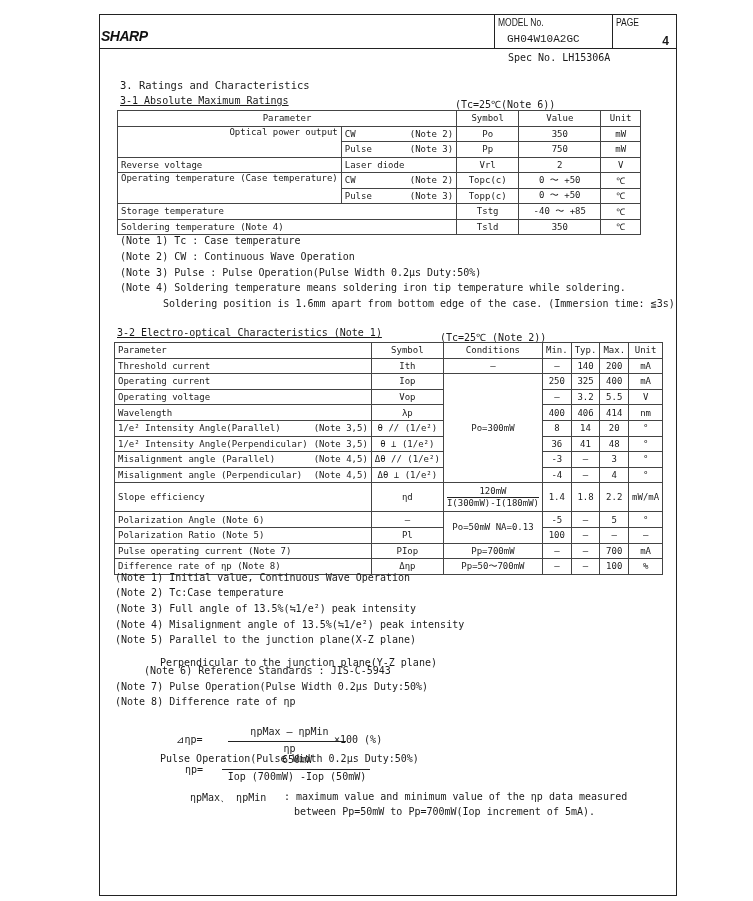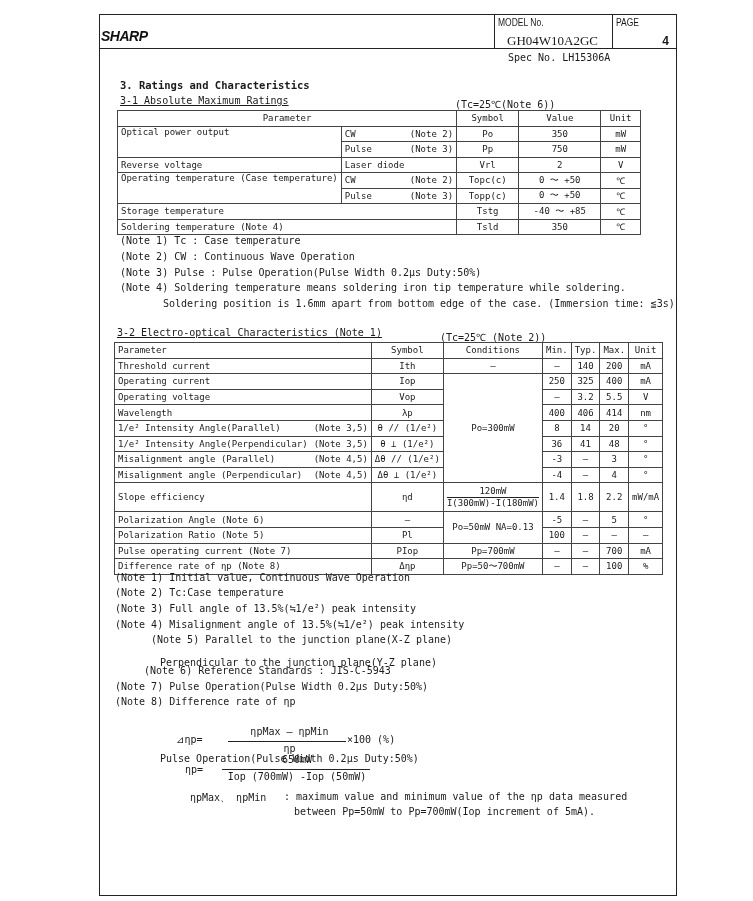--- a/index.html
+++ b/index.html
@@ -9,21 +9,21 @@
            border:1.3px solid #222; box-sizing:border-box; }
   .hdr-line { position:absolute; left:99px; top:48px; width:578px; border-top:1.3px solid #222; }
   .logo { position:absolute; left:101px; top:28px; font-family:"Liberation Sans",sans-serif;
           font-weight:900; font-size:14px; letter-spacing:-0.5px; font-style:italic; color:#111; }
   .model-box { position:absolute; left:494px; top:14px; width:118px; height:34px;
                border-left:1.3px solid #222; box-sizing:border-box; }
   .page-box { position:absolute; left:612px; top:14px; width:65px; height:34px;
               border-left:1.3px solid #222; box-sizing:border-box; }
   .model-label, .page-label { position:absolute; left:3px; top:3px; font-family:"Liberation Sans",sans-serif;
               font-size:10px; transform:scaleX(0.85); transform-origin:left; }
-  .model-value { position:absolute; left:12px; top:19px; font-family:Liberation Serif, serif; font-size:13px; }
+  .model-value { position:absolute; left:12px; top:19px; font-family:Liberation Mono, monospace; font-size:11px; }
   .page-value { position:absolute; right:8px; top:20px; font-family:"Liberation Sans",sans-serif; font-size:12px; font-weight:bold; }
   .spec-no { position:absolute; left:508px; top:52px; font-size:10px; }
   .txt { position:absolute; font-size:10px; white-space:nowrap; }
   .h3 { font-size:10.5px; }
   .u { text-decoration:underline; }
   table { position:absolute; border-collapse:collapse; font-size:9px; }
   td { border:1px solid #444; padding:0 3px; height:14.5px; white-space:nowrap; }
   td.c { text-align:center; }
   .t1 { left:117px; top:110px; width:524px; }
   .t2 { left:114px; top:342px; width:542px; }
@@ -43,34 +43,34 @@
 <div class="model-box">
   <span class="model-label">MODEL No.</span>
   <span class="model-value">GH04W10A2GC</span>
 </div>
 <div class="page-box">
   <span class="page-label">PAGE</span>
   <span class="page-value">4</span>
 </div>
 <div class="spec-no">Spec No. LH15306A</div>
 
-<div class="txt h3" style="left:120px;top:79px;font-weight:bold;">3. Ratings and Characteristics</div>
+<div class="txt h3" style="left:120px;top:79px;">3. Ratings and Characteristics</div>
 <div class="txt u" style="left:120px;top:95px;">3-1 Absolute Maximum Ratings</div>
 <div class="txt" style="left:455px;top:97px;">(Tc=25℃(Note 6))</div>
 
 <table class="t1">
   <tbody>
       <tr>
     <td class="c" colspan="3">Parameter</td>
     <td class="c">Symbol</td>
     <td class="c">Value</td>
     <td class="c">Unit</td>
   </tr>
   <tr>
-    <td rowspan="2" style="vertical-align:top;width:200px;">Optical power output</td>
+    <td rowspan="2" style="vertical-align:top;width:200px;text-align:right;">Optical power output</td>
     <td style="border-right:none;">CW</td>
     <td style="border-left:none;text-align:right;">(Note 2)</td>
     <td class="c">Po</td>
     <td class="c">350</td>
     <td class="c">mW</td>
   </tr>
   <tr>
     <td style="border-right:none;">Pulse</td>
     <td style="border-left:none;text-align:right;">(Note 3)</td>
     <td class="c">Pp</td>
@@ -256,34 +256,34 @@
     <td class="c">%</td>
   </tr>
 </tbody>
   </table>
 
 <div class="note-block">
   <div class="txt" style="left:115px;top:572px;">(Note 1) Initial value, Continuous Wave Operation</div>
   <div class="txt" style="left:115px;top:587px;">(Note 2) Tc:Case temperature</div>
   <div class="txt" style="left:115px;top:603px;">(Note 3) Full angle of 13.5%(≒1/e²) peak intensity</div>
   <div class="txt" style="left:115px;top:619px;">(Note 4) Misalignment angle of 13.5%(≒1/e²) peak intensity</div>
-  <div class="txt" style="left:115px;top:634px;margin-left:36px;">(Note 5) Parallel to the junction plane(X-Z plane)</div>
+  <div class="txt" style="left:115px;top:634px;">(Note 5) Parallel to the junction plane(X-Z plane)</div>
   <div class="txt" style="left:160px;top:650px;margin-top:7px;">Perpendicular to the junction plane(Y-Z plane)</div>
   <div class="txt" style="left:115px;top:665px;margin-left:29px;">(Note 6) Reference  Standards : JIS-C-5943</div>
   <div class="txt" style="left:115px;top:681px;">(Note 7) Pulse Operation(Pulse Width 0.2μs Duty:50%)</div>
   <div class="txt" style="left:115px;top:696px;">(Note 8) Difference rate of ηp</div>
   <div class="txt" style="left:160px;top:753px;">Pulse Operation(Pulse Width 0.2μs Duty:50%)</div>
 </div>
 
 <div>
   <div class="formula" style="left:176px;top:734px;">⊿ηp=</div>
   <div class="formula" style="left:232px;top:726px;width:115px;text-align:center;">ηpMax – ηpMin</div>
   <div class="formula fbar" style="left:228px;top:741px;width:118px;height:0;"></div>
   <div class="formula" style="left:232px;top:743px;width:115px;text-align:center;">ηp</div>
-  <div class="formula" style="left:347px;top:734px;">×100  (%)</div>
+  <div class="formula" style="left:334px;top:734px;">×100  (%)</div>
 </div>
 
 <div>
   <div class="formula" style="left:185px;top:764px;text-align:right;">ηp=</div>
   <div class="formula" style="left:226px;top:754px;width:142px;text-align:center;">650mW</div>
   <div class="formula fbar" style="left:222px;top:769px;width:148px;height:0;"></div>
   <div class="formula" style="left:226px;top:771px;width:142px;text-align:center;">Iop (700mW) -Iop (50mW)</div>
 </div>
 
 <div class="txt" style="left:190px;top:791px;">ηpMax、 ηpMin</div>

